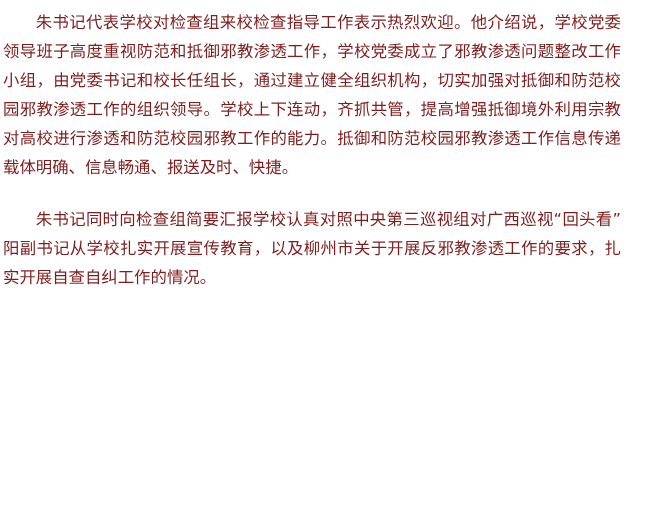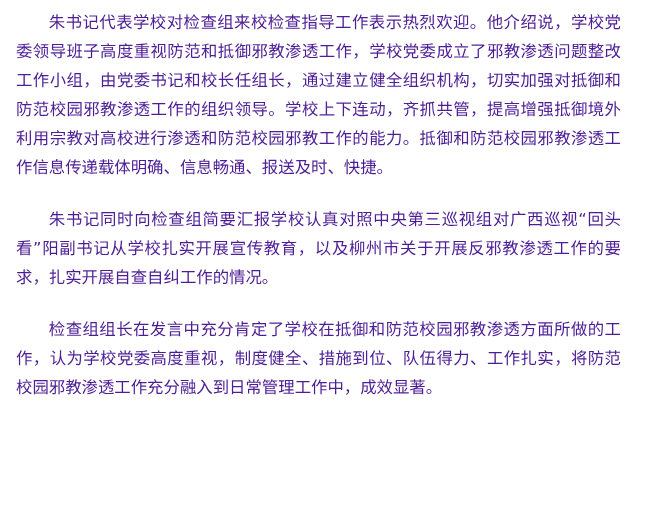--- a/index.html
+++ b/index.html
@@ -9,33 +9,32 @@
   }
   body {
     width: 666px;
     height: 519px;
     overflow: hidden;
     font-family: "DejaVu Sans", sans-serif;
   }
   .article-body {
     box-sizing: border-box;
     width: 626px;
-    padding: 8px 5px 0 16px;
-    color: #4c1d95;
+    padding: 8px 5px 0 3px;
+    color: #7f1d1d;
     font-size: 16.4px;
     line-height: 29px;
     text-align: justify;
     letter-spacing: 0;
   }
   .article-body p {
     margin: 0 0 23px 0;
     text-indent: 2em;
     word-break: break-all;
   }
 </style>
 </head>
 <body>
 
 <main class="article-body">
   <p>朱书记代表学校对检查组来校检查指导工作表示热烈欢迎。他介绍说，学校党委领导班子高度重视防范和抵御邪教渗透工作，学校党委成立了邪教渗透问题整改工作小组，由党委书记和校长任组长，通过建立健全组织机构，切实加强对抵御和防范校园邪教渗透工作的组织领导。学校上下连动，齐抓共管，提高增强抵御境外利用宗教对高校进行渗透和防范校园邪教工作的能力。抵御和防范校园邪教渗透工作信息传递载体明确、信息畅通、报送及时、快捷。</p>
   <p>朱书记同时向检查组简要汇报学校认真对照中央第三巡视组对广西巡视“回头看”阳副书记从学校扎实开展宣传教育，以及柳州市关于开展反邪教渗透工作的要求，扎实开展自查自纠工作的情况。</p>
-  <p>检查组组长在发言中充分肯定了学校在抵御和防范校园邪教渗透方面所做的工作，认为学校党委高度重视，制度健全、措施到位、队伍得力、工作扎实，将防范校园邪教渗透工作充分融入到日常管理工作中，成效显著。</p>
 </main>
 
 </body></html>

